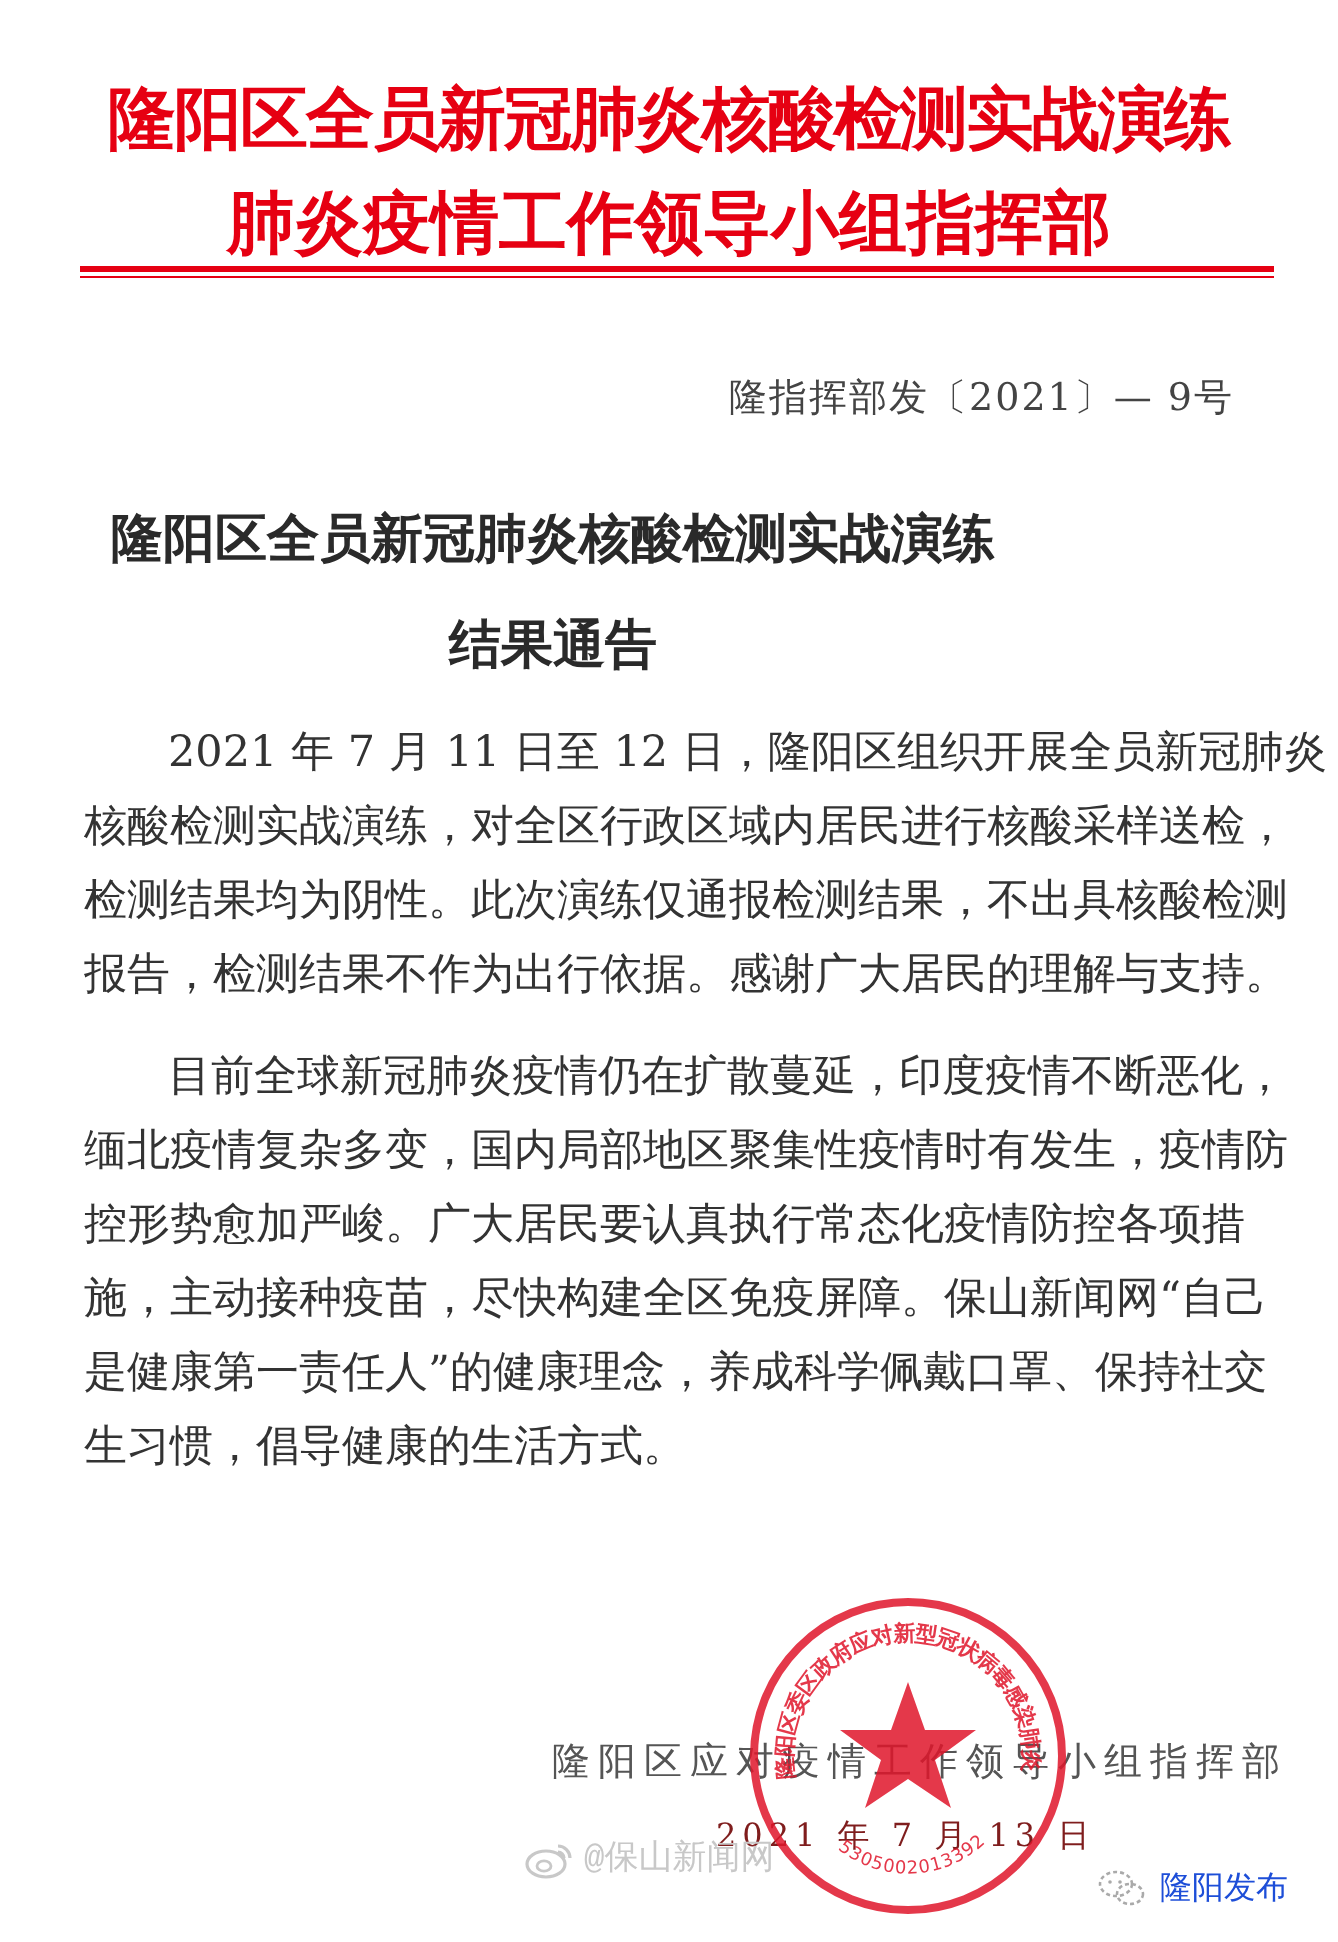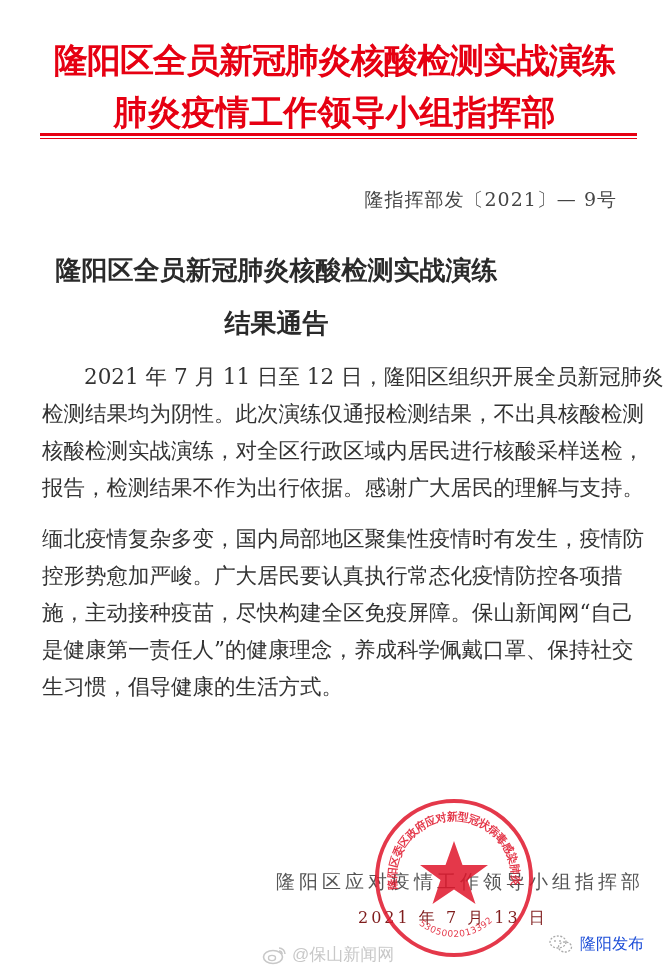--- a/index.html
+++ b/index.html
@@ -114,29 +114,29 @@
       position: absolute;
       left: 373px;
       top: 797px;
       width: 162px;
       height: 162px;
       z-index: 2;
       opacity: 0.85;
     }
     .wm-weibo {
       position: absolute;
-      top: 944px;
+      top: 920px;
       left: 262px;
-      font-family: Liberation Sans, sans-serif;
+      font-family: Liberation Mono, monospace;
       font-size: 17px;
       line-height: 22px;
       color: #c8c8c8;
       white-space: nowrap;
       display: flex;
-      align-items: center;
+      align-items: flex-start;
       gap: 4px;
       z-index: 3;
     }
     .wm-wechat {
       position: absolute;
       top: 933px;
       left: 548px;
       font-family: "DejaVu Sans", "Liberation Sans", sans-serif;
       font-size: 16px;
       line-height: 22px;
@@ -159,26 +159,27 @@
   <div class="rule-thick"></div>
   <div class="rule-thin"></div>
 
   <div class="docno">隆指挥部发〔2021〕— 9号</div>
 
   <div class="title t1">隆阳区全员新冠肺炎核酸检测实战演练</div>
   <div class="title t2">结果通告</div>
 
   <div class="body-text p1">
     <span class="line indent">2021 年 7 月 11 日至 12 日，隆阳区组织开展全员新冠肺炎</span>
+    <span class="line">核酸检测实战演练，对全区行政区域内居民进行核酸采样送检，</span>
     <span class="line">检测结果均为阴性。此次演练仅通报检测结果，不出具核酸检测</span>
-    <span class="line">核酸检测实战演练，对全区行政区域内居民进行核酸采样送检，</span>
     <span class="line">报告，检测结果不作为出行依据。感谢广大居民的理解与支持。</span>
   </div>
 
   <div class="body-text p2">
+    <span class="line indent">目前全球新冠肺炎疫情仍在扩散蔓延，印度疫情不断恶化，</span>
     <span class="line">缅北疫情复杂多变，国内局部地区聚集性疫情时有发生，疫情防</span>
     <span class="line">控形势愈加严峻。广大居民要认真执行常态化疫情防控各项措</span>
     <span class="line">施，主动接种疫苗，尽快构建全区免疫屏障。保山新闻网“自己</span>
     <span class="line">是健康第一责任人”的健康理念，养成科学佩戴口罩、保持社交</span>
     <span class="line">生习惯，倡导健康的生活方式。</span>
   </div>
 
   <div class="sign-org">隆阳区应对疫情工作领导小组指挥部</div>
   <div class="sign-date">2021 年 7 月 13 日</div>
 

